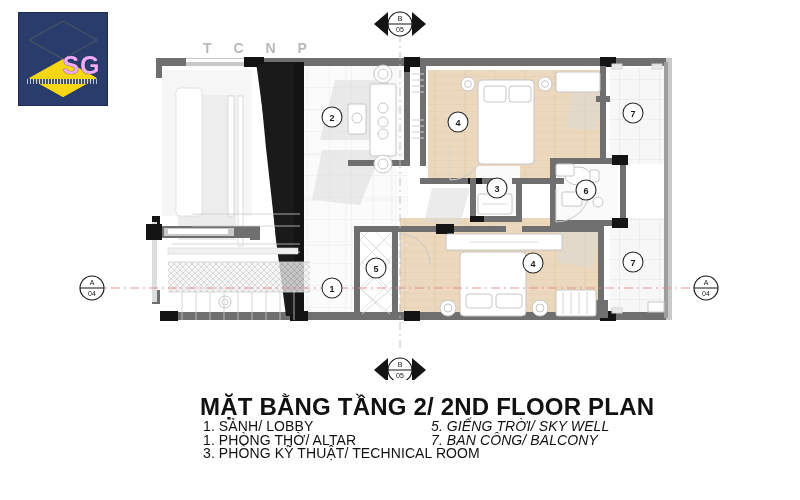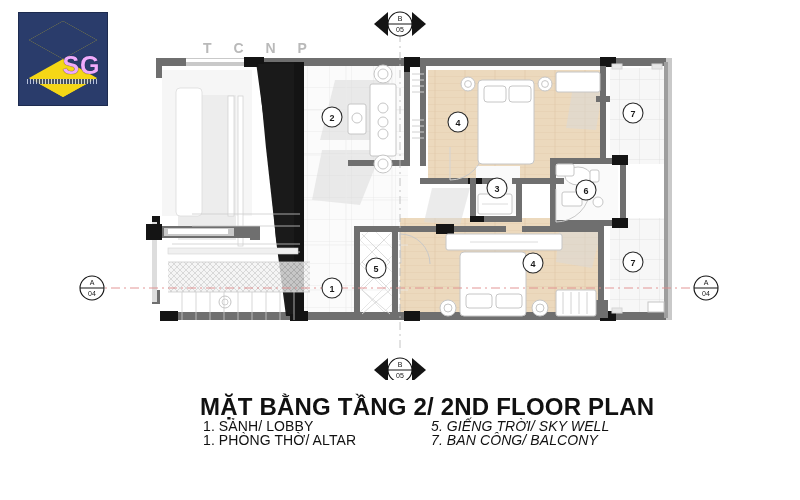--- a/index.html
+++ b/index.html
@@ -392,18 +392,19 @@
   </g>
 </svg>
 </div>
 
 <div id="title">MẶT BẰNG TẦNG 2/ 2ND FLOOR PLAN</div>
 
 <div id="legend">
   <div class="col colA">
     <div class="li">1. SẢNH/ LOBBY</div>
     <div class="li">1. PHÒNG THỜ/ ALTAR</div>
+    <div class="li">3. PHÒNG KỸ THUẬT/ TECHNICAL ROOM</div>
   </div>
   <div class="col colB">
     <div class="li">5. GIẾNG TRỜI/ SKY WELL</div>
     <div class="li">7. BAN CÔNG/ BALCONY</div>
   </div>
 </div>
 
 </body></html>

